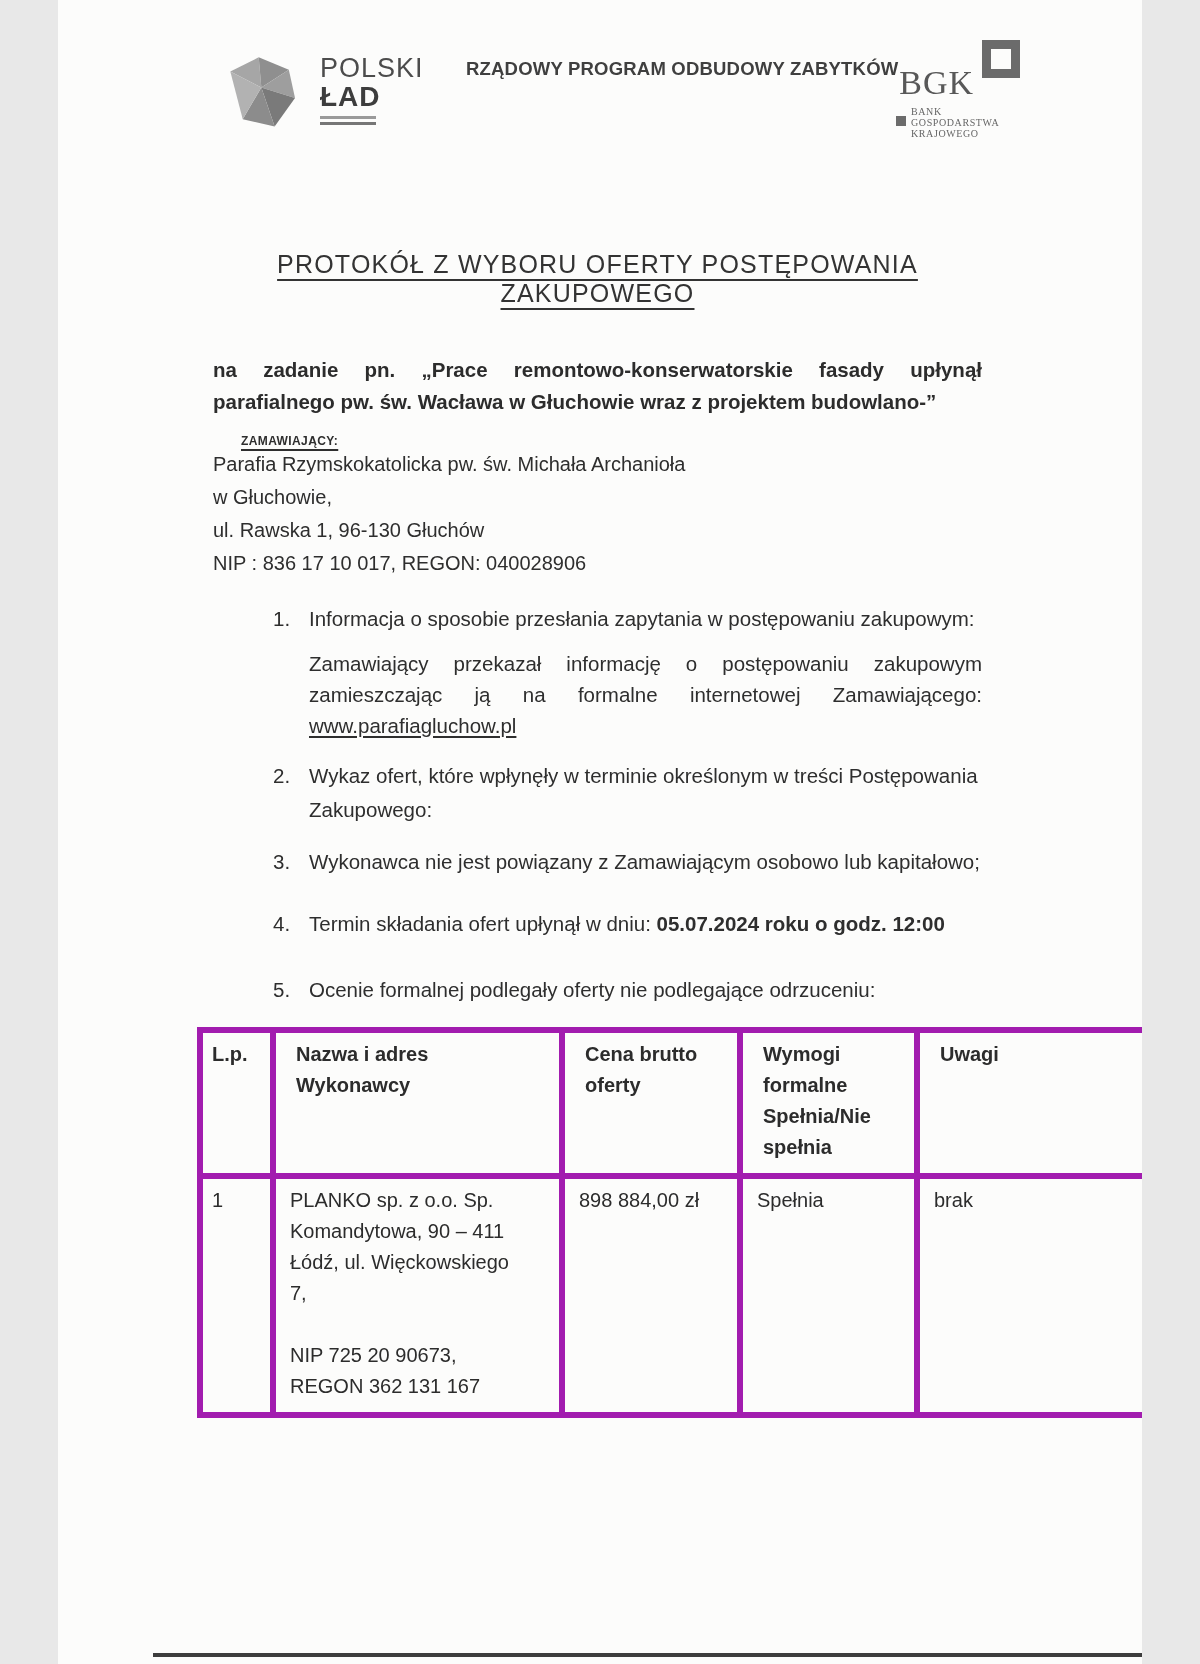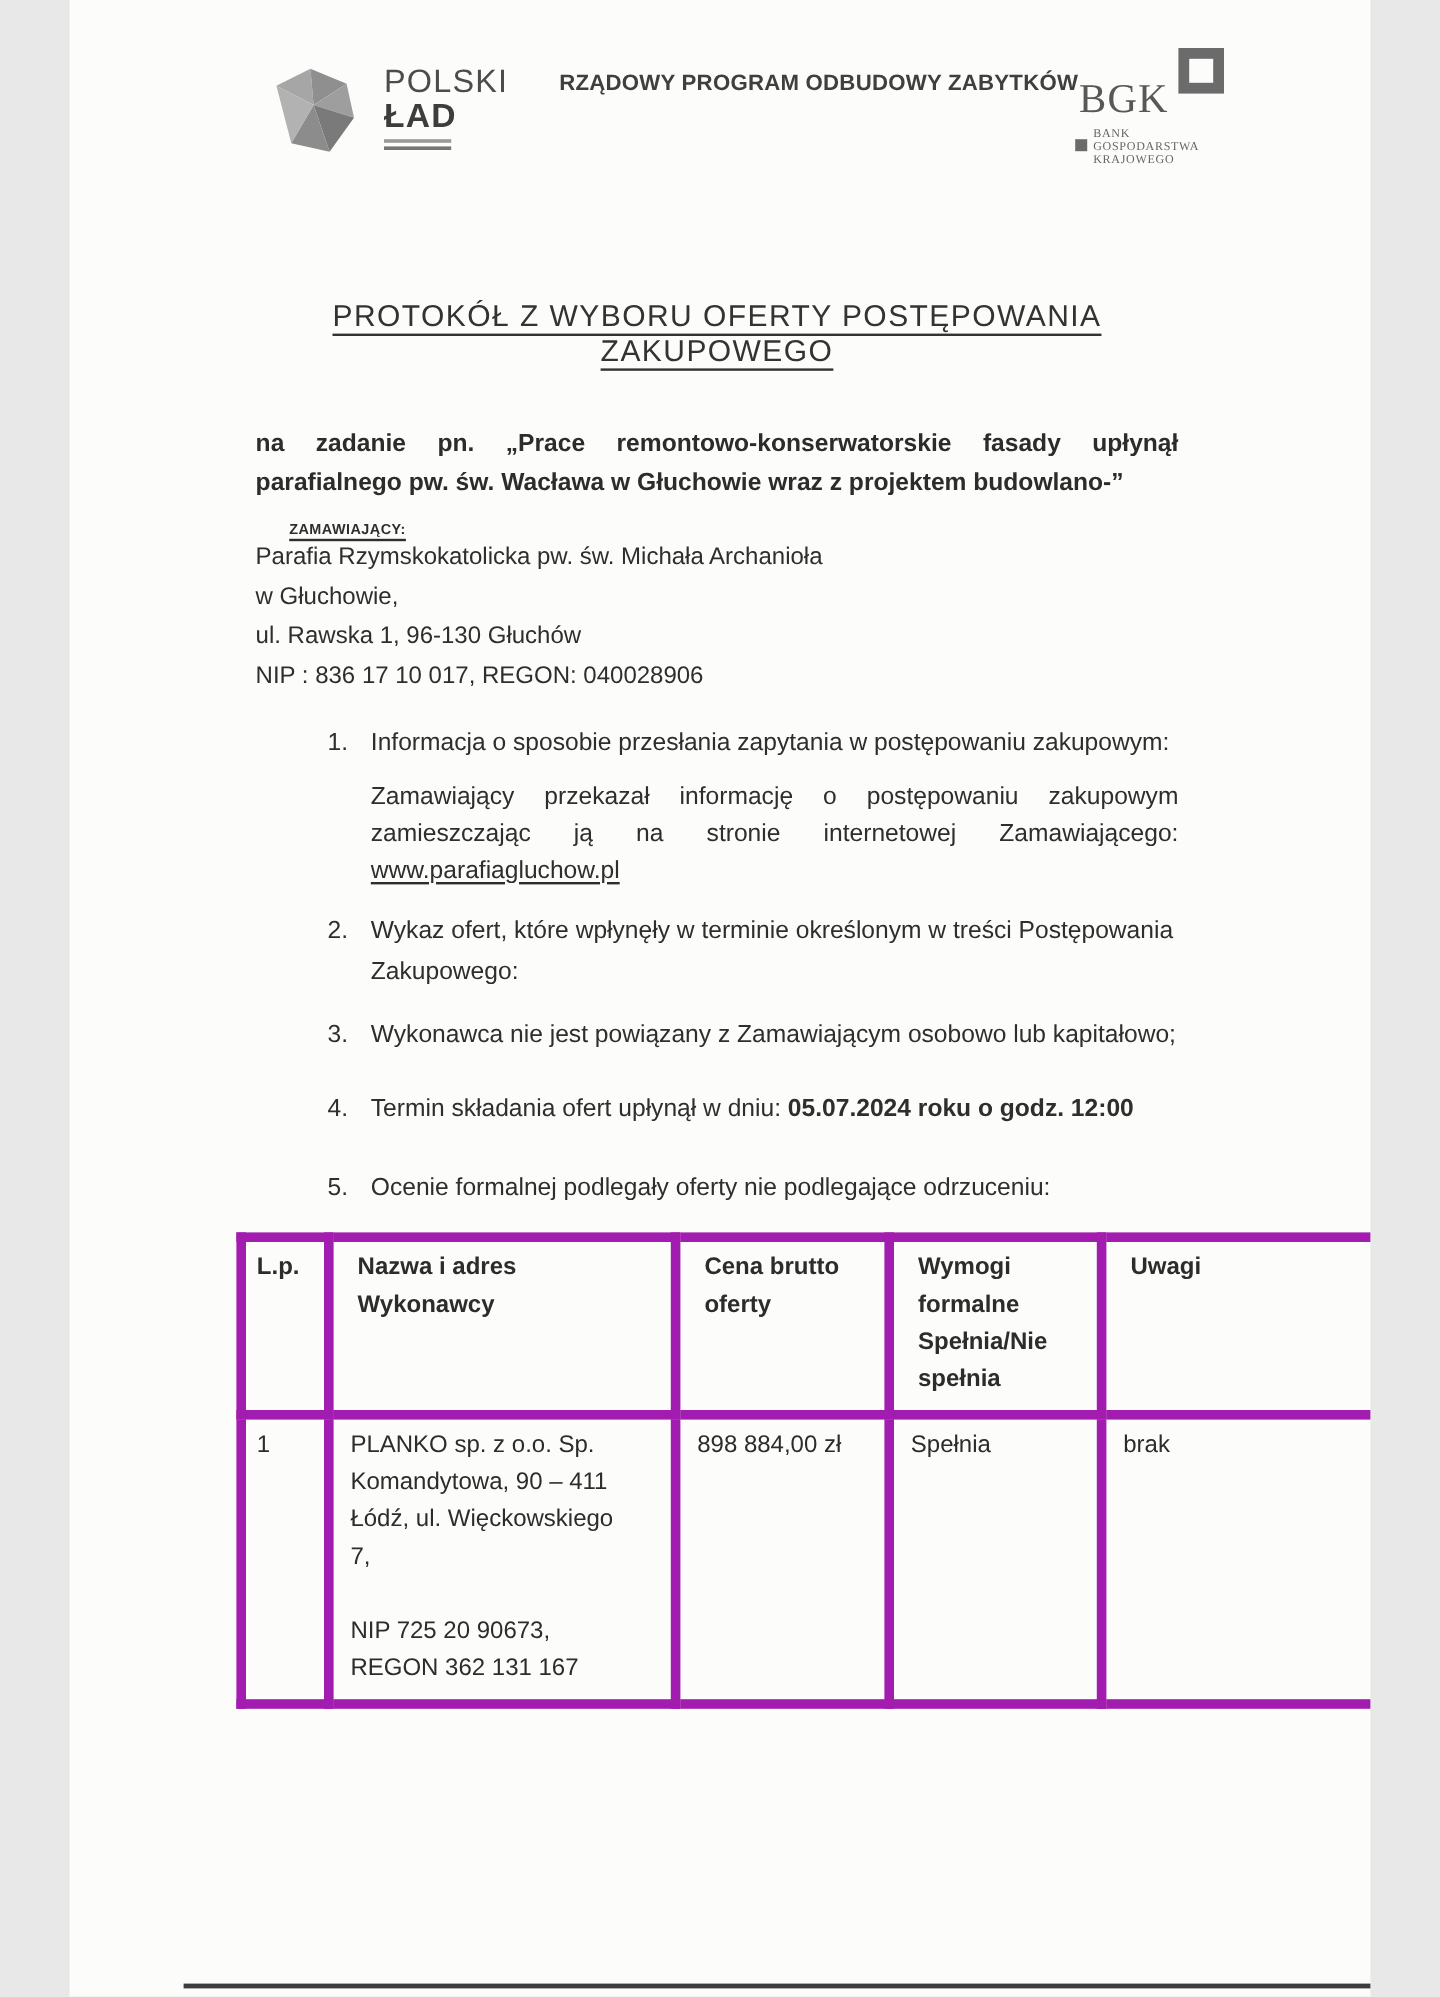--- a/index.html
+++ b/index.html
@@ -64,21 +64,21 @@
   .mt-item3 { margin-top:18px; }
   .mt-item4 { margin-top:28px; }
   .mt-item5 { margin-top:32px; }
 
   
   .offers {
     margin:20px 0 0 -16px; width:958px; border-collapse:collapse;
     font-size:20px; color:#2c2c2c;
   }
   .offers th, .offers td {
-    border:8px solid #a21caf; vertical-align:top; text-align:left;
+    border:6px solid #a21caf; vertical-align:top; text-align:left;
     padding:6px 12px 10px 14px; line-height:31px;
   }
   .offers th { font-weight:bold; white-space:pre-line;padding-left:20px; }
   .offers td.pre { white-space:pre-line; }
   .offers th:first-child, .offers td:first-child { padding-left:9px; }
 
   .scan-line { position:absolute; left:95px; top:1653px; width:1105px; height:4px; background:#3d3d3d; }
 </style>
 </head>
 <body>
@@ -124,21 +124,21 @@
 
     <div class="address">Parafia Rzymskokatolicka pw. św. Michała Archanioła
 w Głuchowie,
 ul. Rawska 1, 96-130 Głuchów
 NIP : 836 17 10 017, REGON: 040028906</div>
 
     <div class="li" style="margin-top:22px">
       <span class="li-no">1.</span>
       <span class="li-tx">Informacja o sposobie przesłania zapytania w postępowaniu zakupowym:</span>
     </div>
-    <p class="subpara"><span>Zamawiający przekazał informację o postępowaniu zakupowym zamieszczając ją na stronie internetowej Zamawiającego: </span><a class="link">www.parafiagluchow.pl</a></p>
+    <p class="subpara"><span>Zamawiający przekazał informację o postępowaniu zakupowym zamieszczając ją na formalne internetowej Zamawiającego: </span><a class="link">www.parafiagluchow.pl</a></p>
 
     <div class="li mt-item2">
       <span class="li-no">2.</span>
       <span class="li-tx">Wykaz ofert, które wpłynęły w terminie określonym w treści Postępowania Zakupowego:</span>
     </div>
 
     <div class="li mt-item3">
       <span class="li-no">3.</span>
       <span class="li-tx">Wykonawca nie jest powiązany z Zamawiającym osobowo lub kapitałowo;</span>
     </div>

